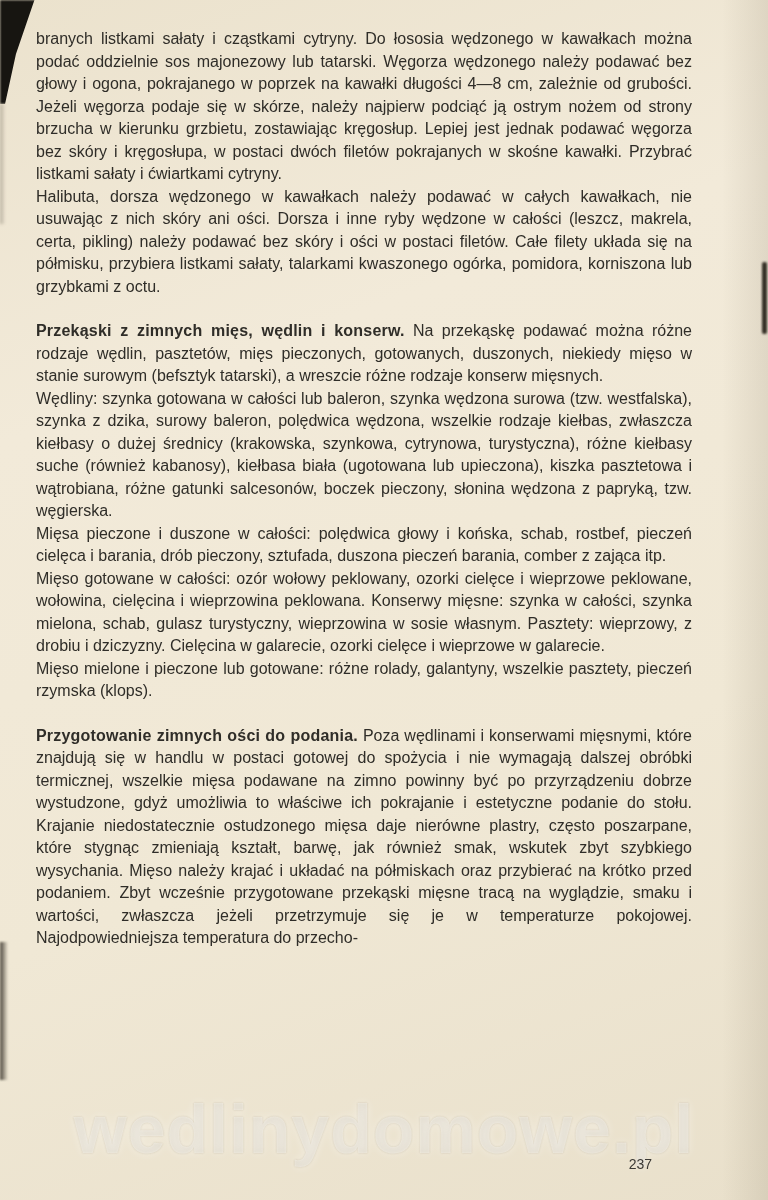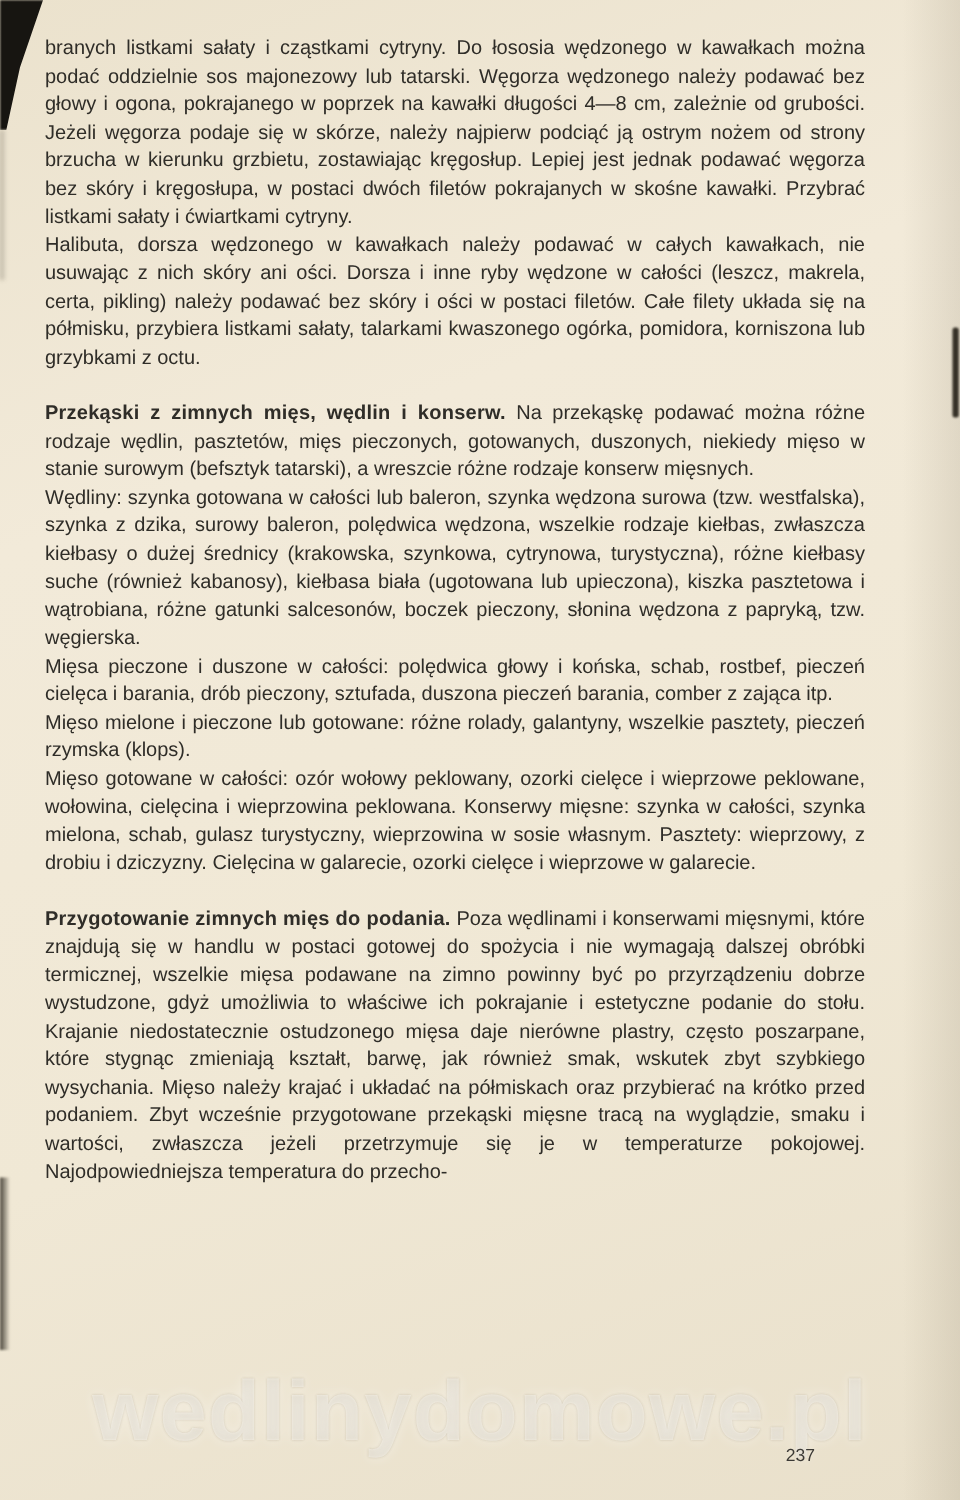--- a/index.html
+++ b/index.html
@@ -103,26 +103,26 @@
 
     <p class="spaced">
       <span class="lead">Przekąski z zimnych mięs, wędlin i konserw.</span>
       <span>Na przekąskę podawać można różne rodzaje wędlin, pasztetów, mięs pieczonych, gotowanych, duszonych, niekiedy mięso w stanie surowym (befsztyk tatarski), a wreszcie różne rodzaje konserw mięsnych.</span>
     </p>
 
     <p>Wędliny: szynka gotowana w całości lub baleron, szynka wędzona surowa (tzw. westfalska), szynka z dzika, surowy baleron, polędwica wędzona, wszelkie rodzaje kiełbas, zwłaszcza kiełbasy o dużej średnicy (krakowska, szynkowa, cytrynowa, turystyczna), różne kiełbasy suche (również kabanosy), kiełbasa biała (ugotowana lub upieczona), kiszka pasztetowa i wątrobiana, różne gatunki salcesonów, boczek pieczony, słonina wędzona z papryką, tzw. węgierska.</p>
 
     <p>Mięsa pieczone i duszone w całości: polędwica głowy i końska, schab, rostbef, pieczeń cielęca i barania, drób pieczony, sztufada, duszona pieczeń barania, comber z zająca itp.</p>
 
+    <p>Mięso gotowane w całości: ozór wołowy peklowany, ozorki cielęce i wieprzowe peklowane, wołowina, cielęcina i wieprzowina peklowana. Konserwy mięsne: szynka w całości, szynka mielona, schab, gulasz turystyczny, wieprzowina w sosie własnym. Pasztety: wieprzowy, z drobiu i dziczyzny. Cielęcina w galarecie, ozorki cielęce i wieprzowe w galarecie.</p>
+
     <p>Mięso mielone i pieczone lub gotowane: różne rolady, galantyny, wszelkie pasztety, pieczeń rzymska (klops).</p>
 
-    <p>Mięso gotowane w całości: ozór wołowy peklowany, ozorki cielęce i wieprzowe peklowane, wołowina, cielęcina i wieprzowina peklowana. Konserwy mięsne: szynka w całości, szynka mielona, schab, gulasz turystyczny, wieprzowina w sosie własnym. Pasztety: wieprzowy, z drobiu i dziczyzny. Cielęcina w galarecie, ozorki cielęce i wieprzowe w galarecie.</p>
-
     <p class="spaced">
-      <span class="lead">Przygotowanie zimnych mięs do podania.</span>
+      <span class="lead">Przygotowanie zimnych ości do podania.</span>
       <span>Poza wędlinami i konserwami mięsnymi, które znajdują się w handlu w postaci gotowej do spożycia i nie wymagają dalszej obróbki termicznej, wszelkie mięsa podawane na zimno powinny być po przyrządzeniu dobrze wystudzone, gdyż umożliwia to właściwe ich pokrajanie i estetyczne podanie do stołu. Krajanie niedostatecznie ostudzonego mięsa daje nierówne plastry, często poszarpane, które stygnąc zmieniają kształt, barwę, jak również smak, wskutek zbyt szybkiego wysychania. Mięso należy krajać i układać na półmiskach oraz przybierać na krótko przed podaniem. Zbyt wcześnie przygotowane przekąski mięsne tracą na wyglądzie, smaku i wartości, zwłaszcza jeżeli przetrzymuje się je w temperaturze pokojowej. Najodpowiedniejsza temperatura do przecho-</span>
     </p>
 
   </div>
 
   <div class="watermark">wedlinydomowe.pl</div>
 
   <div class="page-number">237</div>
 
 </div>

